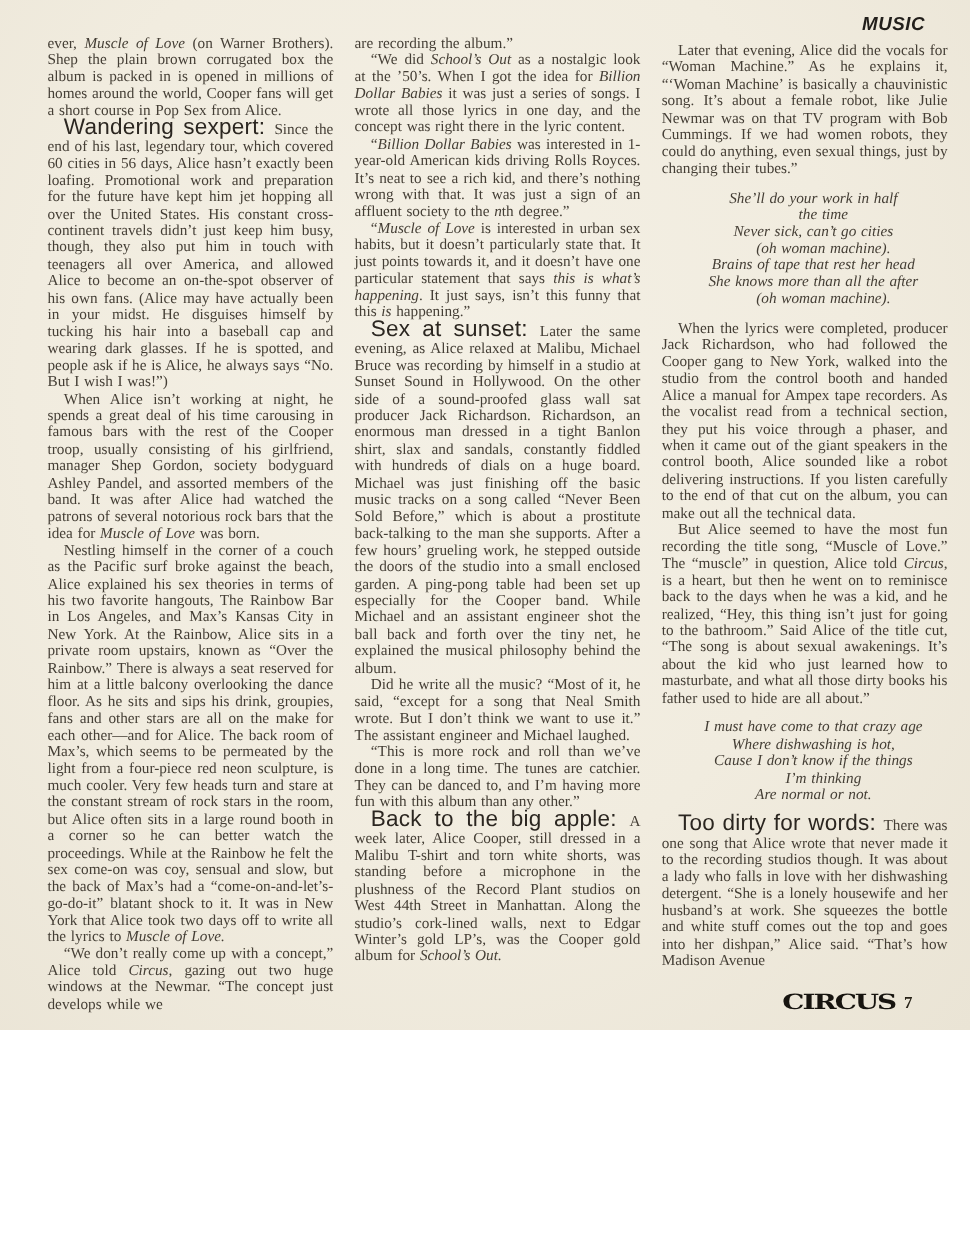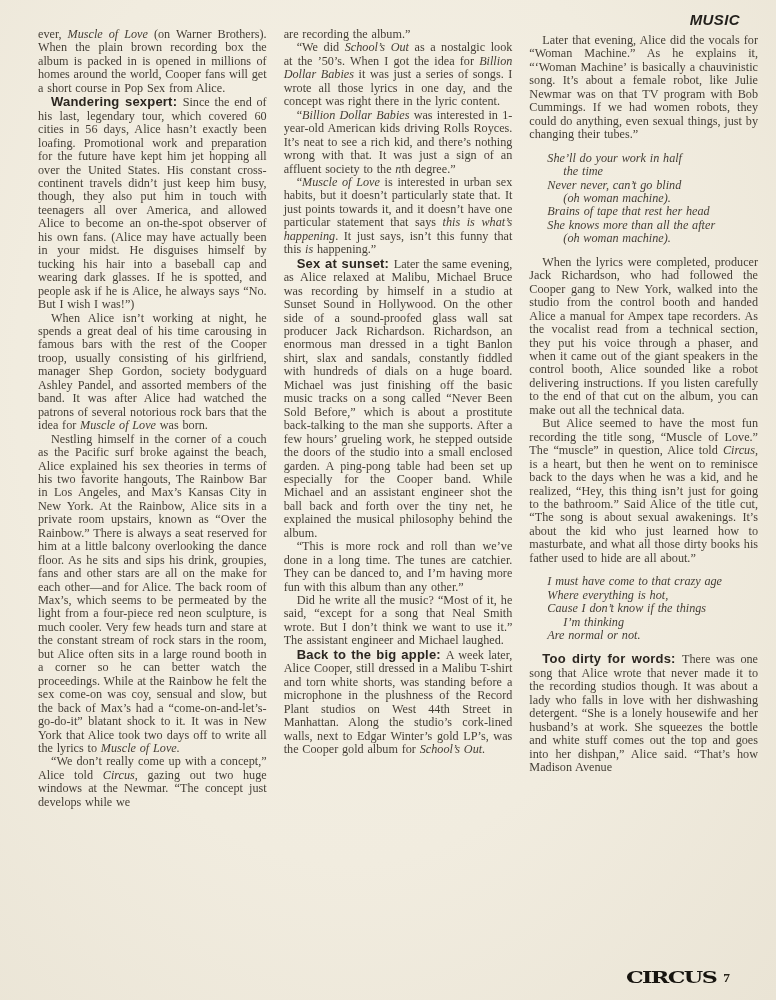--- a/index.html
+++ b/index.html
@@ -1,18 +1,18 @@
 <!DOCTYPE html>
 <html><head>
 <meta charset="utf-8">
 <style>
   html,body{margin:0;padding:0;}
   body{width:776px;height:1000px;overflow:hidden;}
   .page{
-    position:relative;width:776px;height:1000px;
+    position:relative;width:776px;height:824px;
     background:radial-gradient(ellipse at 45% 38%, #f4f0e5 0%, #f1ecdf 55%, #eae4d5 100%);
     font-family:"Liberation Serif", serif;
     color:#443e35;
   }
   .section-label{
     position:absolute;top:11px;right:36px;
     font-family:"Liberation Sans", sans-serif;
     font-weight:bold;font-style:italic;
     font-size:15px;letter-spacing:.4px;color:#221f1b;
   }
@@ -24,26 +24,26 @@
     flex:1;min-width:0;
     font-size:12.2px;line-height:13.45px;
     text-align:justify;
     word-spacing:.06em;
   }
   .col:nth-child(3){padding-top:6px;}
   .col p{margin:0;}
   p.indent{text-indent:13px;}
   .lead{
     font-family:"Liberation Sans", sans-serif;
-    font-weight:bold;font-size:13px;
+    font-weight:normal;font-size:18px;
     color:#2b2620;letter-spacing:.2px;
   }
   .ital{font-style:italic;}
   .verse{
-    font-style:italic;text-align:left;
+    font-style:italic;text-align:center;
     margin:10px 4px 10px 18px;
   }
   .verse-line.hang{padding-left:16px;}
   .footer{
     position:absolute;bottom:13px;right:46px;
     display:flex;align-items:baseline;gap:7px;
   }
   .circus-logo{
     font-family:"DejaVu Serif", serif;
     font-weight:bold;font-size:21px;
@@ -56,52 +56,52 @@
     font-weight:bold;font-size:13.5px;color:#282319;
   }
 </style>
 </head>
 <body>
 
 <div class="page">
   <div class="section-label">MUSIC</div>
   <div class="columns">
       <div class="col">
-        <p class="para"><span>ever, </span><span class="ital">Muscle of Love</span><span> (on Warner Brothers). When the plain brown recording box the album is packed in is opened in millions of homes around the world, Cooper fans will get a short course in Pop Sex from Alice.</span></p>
+        <p class="para"><span>ever, </span><span class="ital">Muscle of Love</span><span> (on Warner Brothers). Shep the plain brown corrugated box the album is packed in is opened in millions of homes around the world, Cooper fans will get a short course in Pop Sex from Alice.</span></p>
         <p class="para indent"><span class="lead">Wandering sexpert: </span><span>Since the end of his last, legendary tour, which covered 60 cities in 56 days, Alice hasn’t exactly been loafing. Promotional work and preparation for the future have kept him jet hopping all over the United States. His constant cross-continent travels didn’t just keep him busy, though, they also put him in touch with teenagers all over America, and allowed Alice to become an on-the-spot observer of his own fans. (Alice may have actually been in your midst. He disguises himself by tucking his hair into a baseball cap and wearing dark glasses. If he is spotted, and people ask if he is Alice, he always says “No. But I wish I was!”)</span></p>
         <p class="para indent"><span>When Alice isn’t working at night, he spends a great deal of his time carousing in famous bars with the rest of the Cooper troop, usually consisting of his girlfriend, manager Shep Gordon, society bodyguard Ashley Pandel, and assorted members of the band. It was after Alice had watched the patrons of several notorious rock bars that the idea for </span><span class="ital">Muscle of Love</span><span> was born.</span></p>
         <p class="para indent"><span>Nestling himself in the corner of a couch as the Pacific surf broke against the beach, Alice explained his sex theories in terms of his two favorite hangouts, The Rainbow Bar in Los Angeles, and Max’s Kansas City in New York. At the Rainbow, Alice sits in a private room upstairs, known as “Over the Rainbow.” There is always a seat reserved for him at a little balcony overlooking the dance floor. As he sits and sips his drink, groupies, fans and other stars are all on the make for each other—and for Alice. The back room of Max’s, which seems to be permeated by the light from a four-piece red neon sculpture, is much cooler. Very few heads turn and stare at the constant stream of rock stars in the room, but Alice often sits in a large round booth in a corner so he can better watch the proceedings. While at the Rainbow he felt the sex come-on was coy, sensual and slow, but the back of Max’s had a “come-on-and-let’s-go-do-it” blatant shock to it. It was in New York that Alice took two days off to write all the lyrics to </span><span class="ital">Muscle of Love.</span></p>
         <p class="para indent"><span>“We don’t really come up with a concept,” Alice told </span><span class="ital">Circus</span><span>, gazing out two huge windows at the Newmar. “The concept just develops while we</span></p>
       </div>
       <div class="col">
         <p class="para"><span>are recording the album.”</span></p>
         <p class="para indent"><span>“We did </span><span class="ital">School’s Out</span><span> as a nostalgic look at the ’50’s. When I got the idea for </span><span class="ital">Billion Dollar Babies</span><span> it was just a series of songs. I wrote all those lyrics in one day, and the concept was right there in the lyric content.</span></p>
         <p class="para indent"><span>“</span><span class="ital">Billion Dollar Babies</span><span> was interested in 1-year-old American kids driving Rolls Royces. It’s neat to see a rich kid, and there’s nothing wrong with that. It was just a sign of an affluent society to the </span><span class="ital">n</span><span>th degree.”</span></p>
         <p class="para indent"><span>“</span><span class="ital">Muscle of Love</span><span> is interested in urban sex habits, but it doesn’t particularly state that. It just points towards it, and it doesn’t have one particular statement that says </span><span class="ital">this is what’s happening</span><span>. It just says, isn’t this funny that this </span><span class="ital">is</span><span> happening.”</span></p>
         <p class="para indent"><span class="lead">Sex at sunset: </span><span>Later the same evening, as Alice relaxed at Malibu, Michael Bruce was recording by himself in a studio at Sunset Sound in Hollywood. On the other side of a sound-proofed glass wall sat producer Jack Richardson. Richardson, an enormous man dressed in a tight Banlon shirt, slax and sandals, constantly fiddled with hundreds of dials on a huge board. Michael was just finishing off the basic music tracks on a song called “Never Been Sold Before,” which is about a prostitute back-talking to the man she supports. After a few hours’ grueling work, he stepped outside the doors of the studio into a small enclosed garden. A ping-pong table had been set up especially for the Cooper band. While Michael and an assistant engineer shot the ball back and forth over the tiny net, he explained the musical philosophy behind the album.</span></p>
+        <p class="para indent"><span>Did he write all the music? “Most of it, he said, “except for a song that Neal Smith wrote. But I don’t think we want to use it.” The assistant engineer and Michael laughed.</span></p>
         <p class="para indent"><span>“This is more rock and roll than we’ve done in a long time. The tunes are catchier. They can be danced to, and I’m having more fun with this album than any other.”</span></p>
-        <p class="para indent"><span>Did he write all the music? “Most of it, he said, “except for a song that Neal Smith wrote. But I don’t think we want to use it.” The assistant engineer and Michael laughed.</span></p>
         <p class="para indent"><span class="lead">Back to the big apple: </span><span>A week later, Alice Cooper, still dressed in a Malibu T-shirt and torn white shorts, was standing before a microphone in the plushness of the Record Plant studios on West 44th Street in Manhattan. Along the studio’s cork-lined walls, next to Edgar Winter’s gold LP’s, was the Cooper gold album for </span><span class="ital">School’s Out.</span></p>
       </div>
       <div class="col">
         <p class="para indent"><span>Later that evening, Alice did the vocals for “Woman Machine.” As he explains it, “‘Woman Machine’ is basically a chauvinistic song. It’s about a female robot, like Julie Newmar was on that TV program with Bob Cummings. If we had women robots, they could do anything, even sexual things, just by changing their tubes.”</span></p>
         <div class="verse">
           <div class="verse-line">She’ll do your work in half</div>
           <div class="verse-line hang">the time</div>
-          <div class="verse-line">Never never, can’t go blind</div>
+          <div class="verse-line">Never sick, can’t go cities</div>
           <div class="verse-line hang">(oh woman machine).</div>
           <div class="verse-line">Brains of tape that rest her head</div>
           <div class="verse-line">She knows more than all the after</div>
           <div class="verse-line hang">(oh woman machine).</div>
         </div>
         <p class="para indent"><span>When the lyrics were completed, producer Jack Richardson, who had followed the Cooper gang to New York, walked into the studio from the control booth and handed Alice a manual for Ampex tape recorders. As the vocalist read from a technical section, they put his voice through a phaser, and when it came out of the giant speakers in the control booth, Alice sounded like a robot delivering instructions. If you listen carefully to the end of that cut on the album, you can make out all the technical data.</span></p>
         <p class="para indent"><span>But Alice seemed to have the most fun recording the title song, “Muscle of Love.” The “muscle” in question, Alice told </span><span class="ital">Circus</span><span>, is a heart, but then he went on to reminisce back to the days when he was a kid, and he realized, “Hey, this thing isn’t just for going to the bathroom.” Said Alice of the title cut, “The song is about sexual awakenings. It’s about the kid who just learned how to masturbate, and what all those dirty books his father used to hide are all about.”</span></p>
         <div class="verse">
           <div class="verse-line">I must have come to that crazy age</div>
-          <div class="verse-line">Where everything is hot,</div>
+          <div class="verse-line">Where dishwashing is hot,</div>
           <div class="verse-line">Cause I don’t know if the things</div>
           <div class="verse-line hang">I’m thinking</div>
           <div class="verse-line">Are normal or not.</div>
         </div>
         <p class="para indent"><span class="lead">Too dirty for words: </span><span>There was one song that Alice wrote that never made it to the recording studios though. It was about a lady who falls in love with her dishwashing detergent. “She is a lonely housewife and her husband’s at work. She squeezes the bottle and white stuff comes out the top and goes into her dishpan,” Alice said. “That’s how Madison Avenue</span></p>
       </div>
     </div>
   <div class="footer">
     <span class="circus-logo">CIRCUS</span>
     <span class="page-num">7</span>

